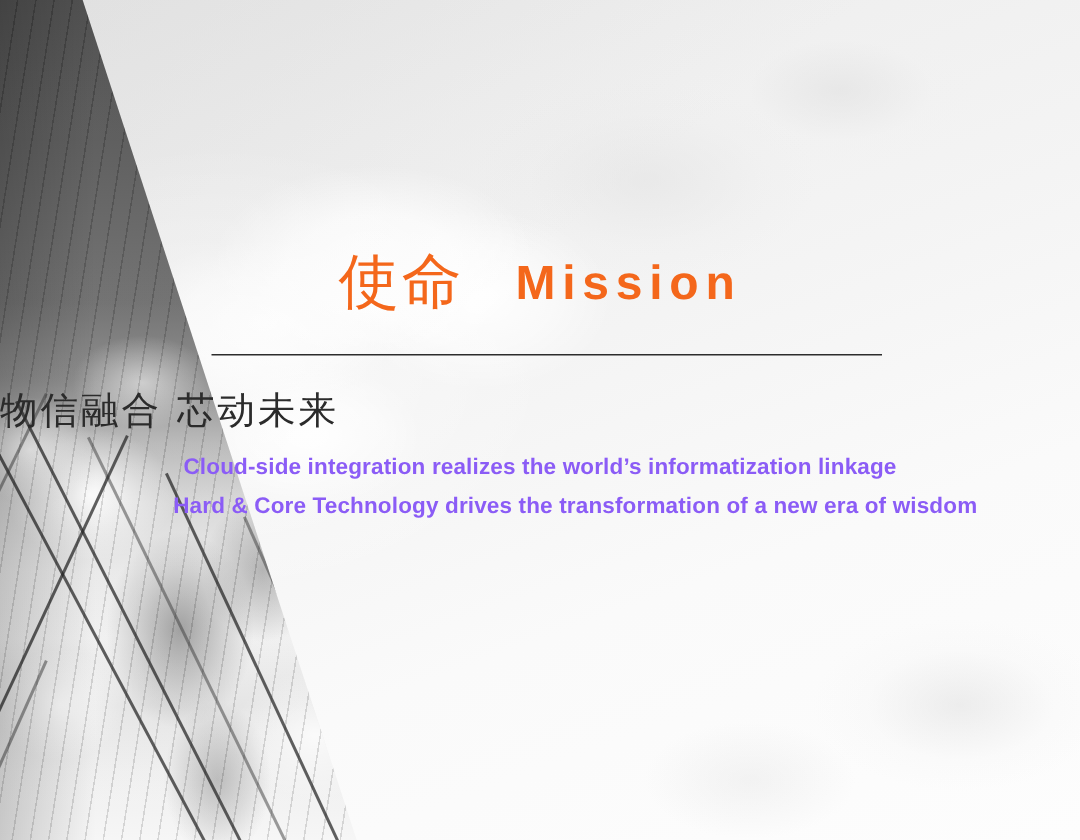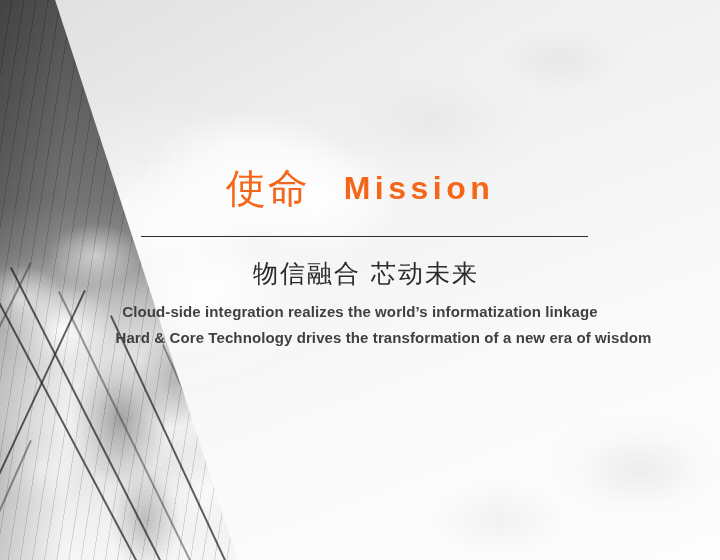--- a/index.html
+++ b/index.html
@@ -145,37 +145,35 @@
     left: 141px;
     top: 236px;
     width: 447px;
     height: 1px;
     background: #2c2c2c;
   }
   .subtitle-cn {
     position: absolute;
     left: 0; right: 0;
     top: 257px;
-    text-align: center;
     font-family: "DejaVu Sans", "Liberation Sans", sans-serif;
     font-size: 25px;
     font-weight: 400;
     color: #2b2b2b;
     letter-spacing: 2px;
     white-space: nowrap;
-    padding-left: 12px;
   }
   .tagline {
     position: absolute;
     left: 0; right: 0;
     text-align: center;
     font-family: "Liberation Sans", sans-serif;
     font-size: 15px;
     font-weight: bold;
-    color: #404040;
+    color: #8b5cf6;
     letter-spacing: 0.1px;
     white-space: nowrap;
   }
   .tagline.l1 { top: 303px; }
   .tagline.l2 { top: 329px; margin-left: 47px; }
 </style>
 </head>
 <body>
 
 <div id="stage">

